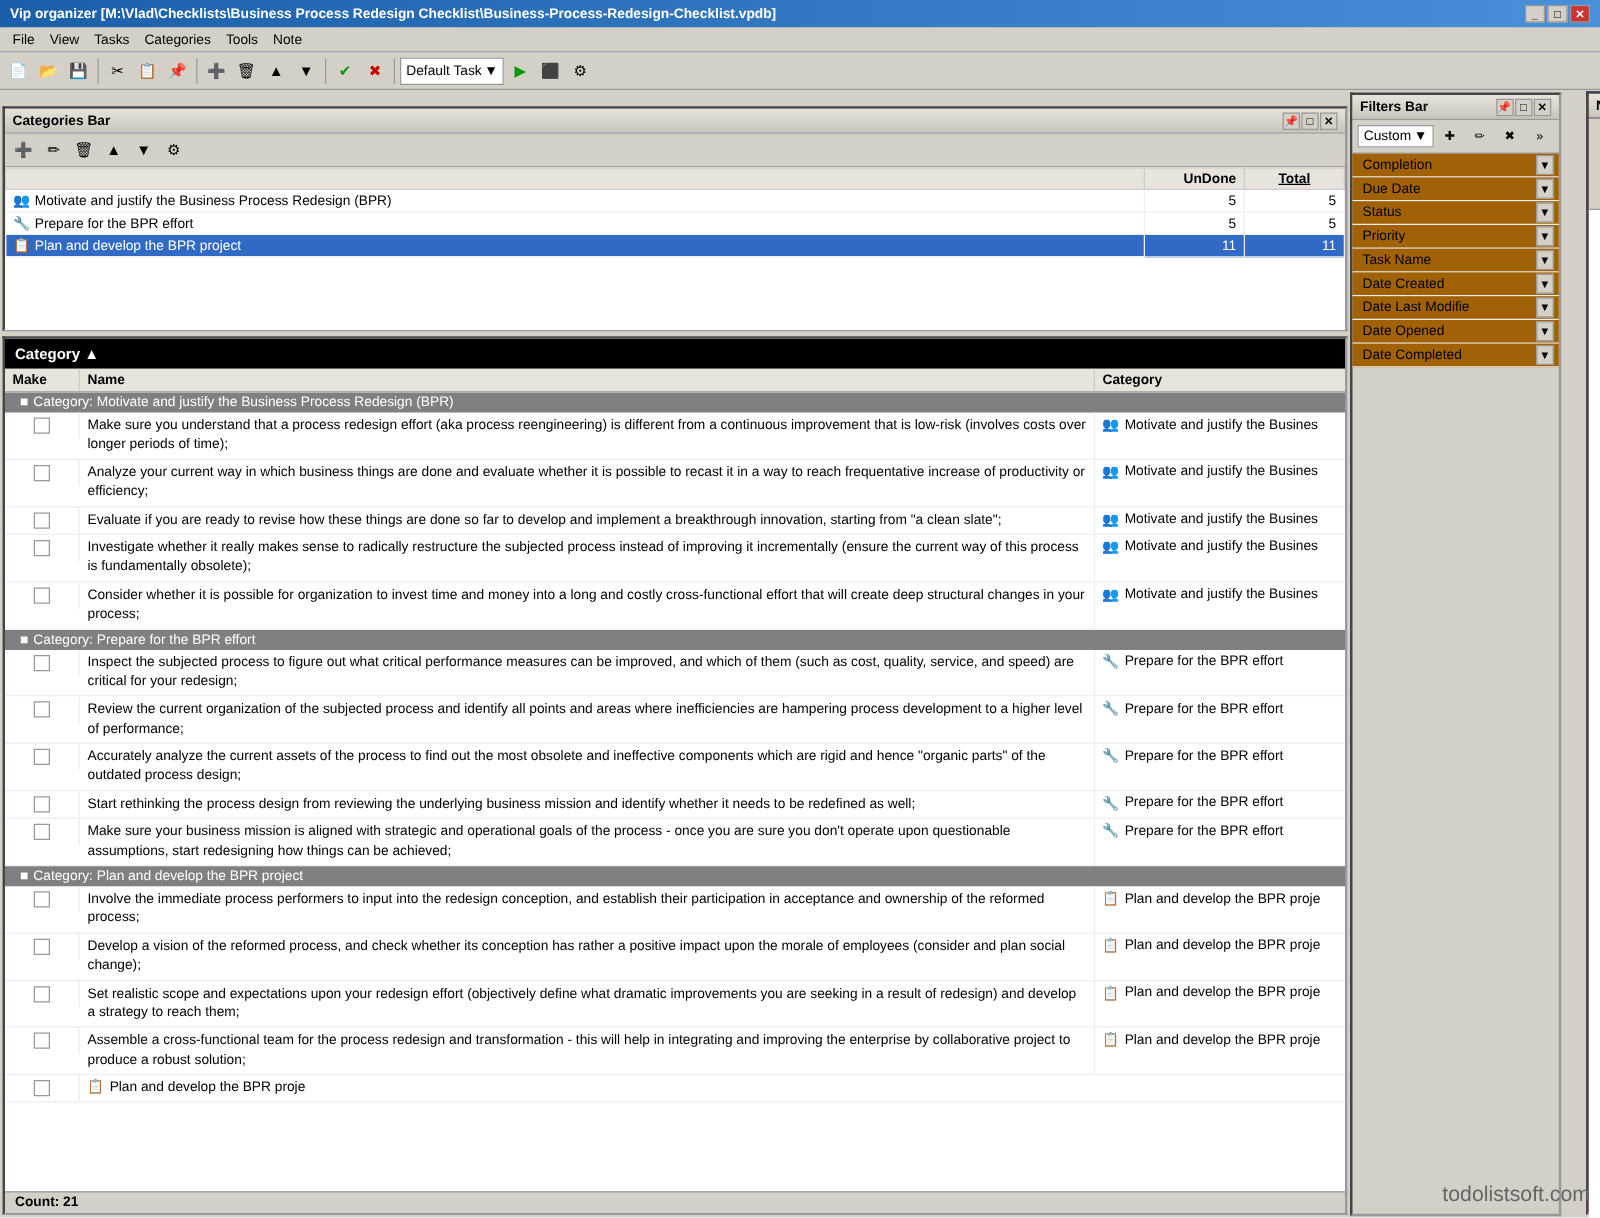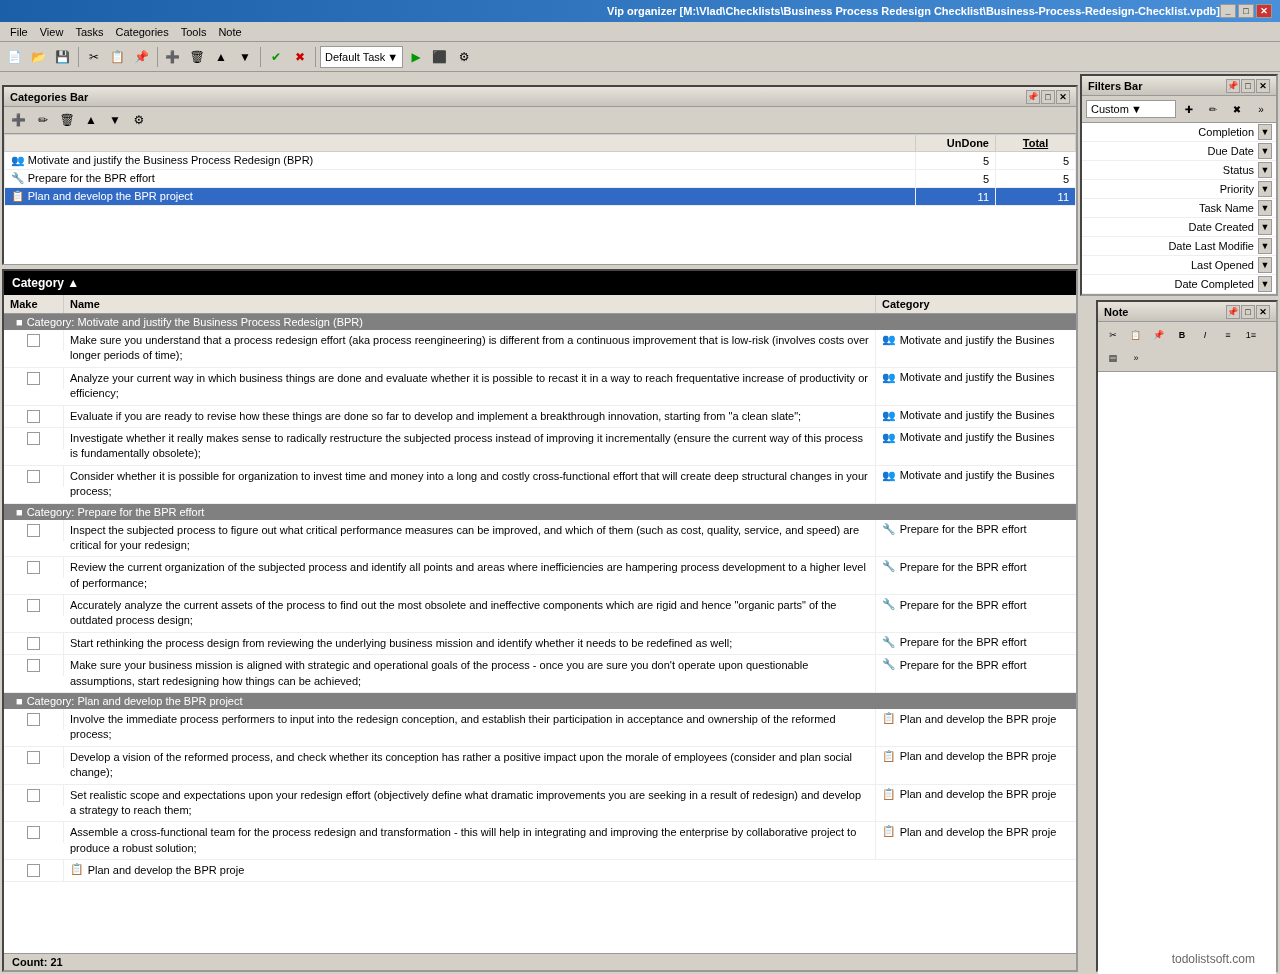--- a/index.html
+++ b/index.html
@@ -1,19 +1,19 @@
 <!DOCTYPE html>
 <html><head>
   <meta charset="utf-8">
   <style>
     * { box-sizing: border-box; margin: 0; padding: 0; }
     body { font-family: 'Segoe UI', Tahoma, Geneva, Verdana, sans-serif; font-size: 11px; background: #d4d0c8; color: #000; overflow: hidden; }
     
     
-    .title-bar { background: linear-gradient(to right, #1a5fa8, #4a90d9); color: white; height: 22px; display: flex; align-items: center; padding: 0 8px; font-size: 11px; font-weight: bold; justify-content: flex-end; }
+    .title-bar { background: linear-gradient(to right, #1a5fa8, #4a90d9); color: white; height: 22px; display: flex; align-items: center; padding: 0 8px; font-size: 11px; font-weight: bold; justify-content: space-between; }
     .title-bar-controls { display: flex; gap: 2px; }
     .title-btn { width: 16px; height: 14px; background: #d4d0c8; border: 1px solid #999; font-size: 9px; display: flex; align-items: center; justify-content: center; cursor: pointer; color: #000; }
     
     
     .menu-bar { background: #d4d0c8; height: 20px; display: flex; align-items: center; padding: 0 4px; border-bottom: 1px solid #999; }
     .menu-item { padding: 2px 6px; font-size: 11px; cursor: pointer; }
     
     
     .toolbar { background: #d4d0c8; height: 30px; display: flex; align-items: center; padding: 2px 4px; border-bottom: 1px solid #999; gap: 2px; }
     .tb-btn { width: 22px; height: 22px; background: #d4d0c8; border: 1px solid transparent; display: flex; align-items: center; justify-content: center; cursor: pointer; font-size: 12px; }
@@ -56,44 +56,44 @@
     
     .task-row { display: flex; align-items: flex-start; border-bottom: 1px solid #eee; }
     .task-done { width: 60px; min-width: 60px; display: flex; align-items: center; justify-content: center; padding: 4px; border-right: 1px solid #eee; }
     .task-name { flex: 1; padding: 3px 6px; font-size: 11px; border-right: 1px solid #eee; line-height: 1.4; }
     .task-category { width: 200px; min-width: 200px; padding: 3px 6px; font-size: 11px; display: flex; align-items: center; white-space: nowrap; overflow: hidden; text-overflow: ellipsis; }
     .task-checkbox { width: 13px; height: 13px; border: 1px solid #999; background: white; display: flex; align-items: center; justify-content: center; cursor: pointer; }
     
     .count-bar { background: #d4d0c8; border-top: 1px solid #999; padding: 2px 8px; font-size: 11px; font-weight: bold; }
     
     
-    .right-panel { width: 200px; display: flex; flex-direction: column; gap: 2px; text-align: right; }
+    .right-panel { width: 200px; display: flex; flex-direction: row; gap: 2px; }
     
     
     .filters-bar { background: #d4d0c8; border: 2px inset #999; margin: 2px 2px 1px 0; }
-    .filter-row { display: flex; align-items: center; padding: 1px 4px; border-bottom: 1px solid #eee; background: #ffffff; }
+    .filter-row { display: flex; align-items: center; padding: 1px 4px; border-bottom: 1px solid #eee; background: #a16207; }
     .filter-label { flex: 1; font-size: 11px; padding: 2px 4px; }
     .filter-dropdown { width: 14px; height: 16px; background: #d4d0c8; border: 1px solid #999; display: flex; align-items: center; justify-content: center; font-size: 9px; cursor: pointer; }
     
     .custom-bar { display: flex; align-items: center; padding: 2px 4px; gap: 2px; background: #d4d0c8; border-bottom: 1px solid #999; }
     .custom-dropdown { background: white; border: 1px solid #999; padding: 1px 4px; font-size: 11px; height: 18px; display: flex; align-items: center; gap: 2px; flex: 1; }
     
     
     .note-bar { background: #701a75; border: 2px inset #999; margin: 1px 2px 2px 16px; flex: 1; }
     .note-toolbar { display: flex; align-items: center; padding: 2px 4px; gap: 1px; background: #d4d0c8; border-bottom: 1px solid #999; flex-wrap: wrap; }
     .note-content { background: white; flex: 1; min-height: 200px; }
     
     
     ::-webkit-scrollbar { width: 16px; }
     ::-webkit-scrollbar-track { background: #d4d0c8; }
     ::-webkit-scrollbar-thumb { background: #a0a0a0; border: 1px solid #999; }
     
     .scrollbar-area { overflow-y: scroll; flex: 1; }
     
-    .watermark { position: fixed; bottom: 8px; right: 25px; font-size: 12px; color: #666; }
+    .watermark { position: fixed; bottom: 8px; right: 8px; font-size: 17px; color: #666; }
   </style>
 </head>
 <body>
 
 <div class="title-bar">
   <span>Vip organizer [M:\Vlad\Checklists\Business Process Redesign Checklist\Business-Process-Redesign-Checklist.vpdb]</span>
   <div class="title-bar-controls">
     <div class="title-btn">_</div>
     <div class="title-btn">□</div>
     <div class="title-btn" style="background:#cc3333;color:white;">✕</div>
@@ -419,21 +419,21 @@
   </div>
           <div class="filter-row">
     <span class="filter-label">Date Created</span>
     <div class="filter-dropdown">▼</div>
   </div>
           <div class="filter-row">
     <span class="filter-label">Date Last Modifie</span>
     <div class="filter-dropdown">▼</div>
   </div>
           <div class="filter-row">
-    <span class="filter-label">Last Opened</span>
+    <span class="filter-label">Date Opened</span>
     <div class="filter-dropdown">▼</div>
   </div>
           <div class="filter-row">
     <span class="filter-label">Date Completed</span>
     <div class="filter-dropdown">▼</div>
   </div>
         </div>
     </div>
 
     <div class="note-bar">

